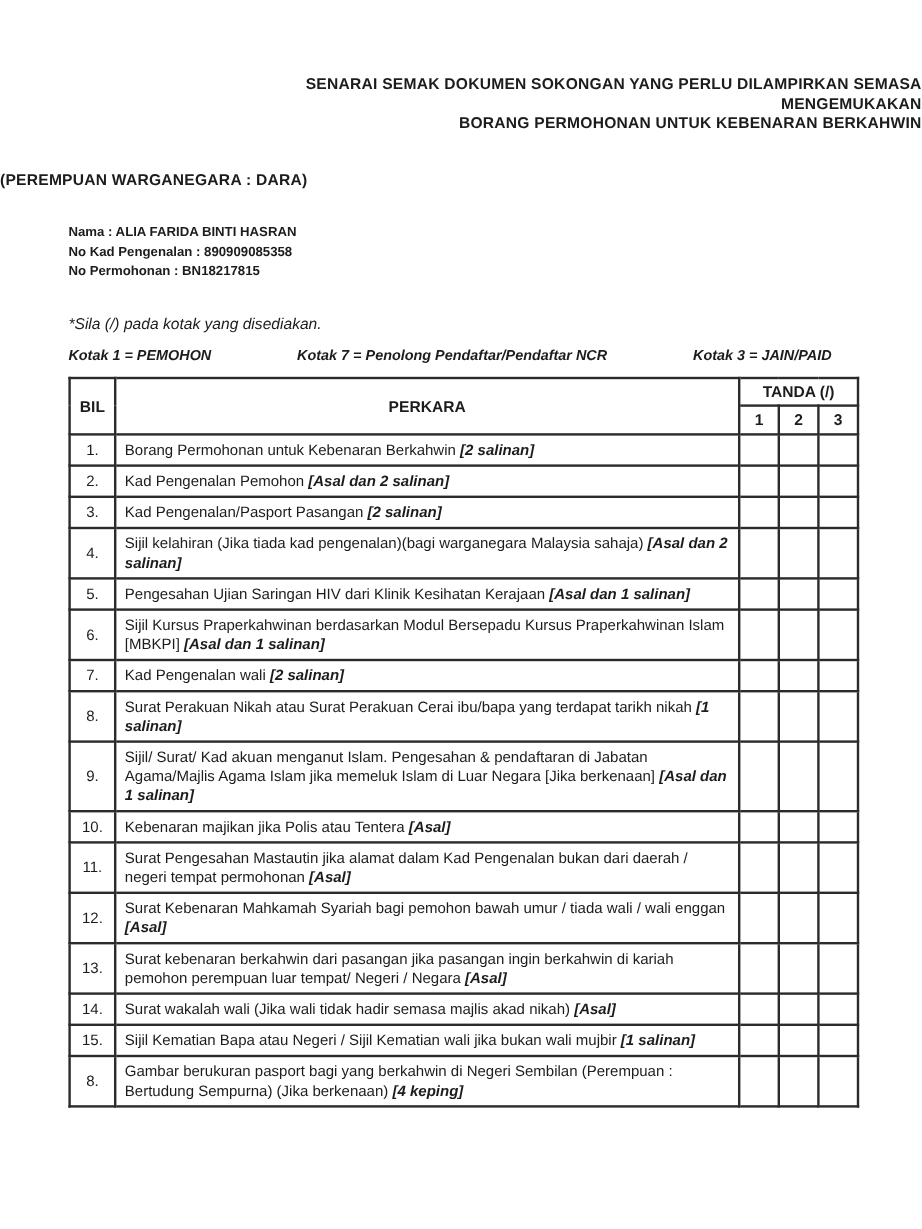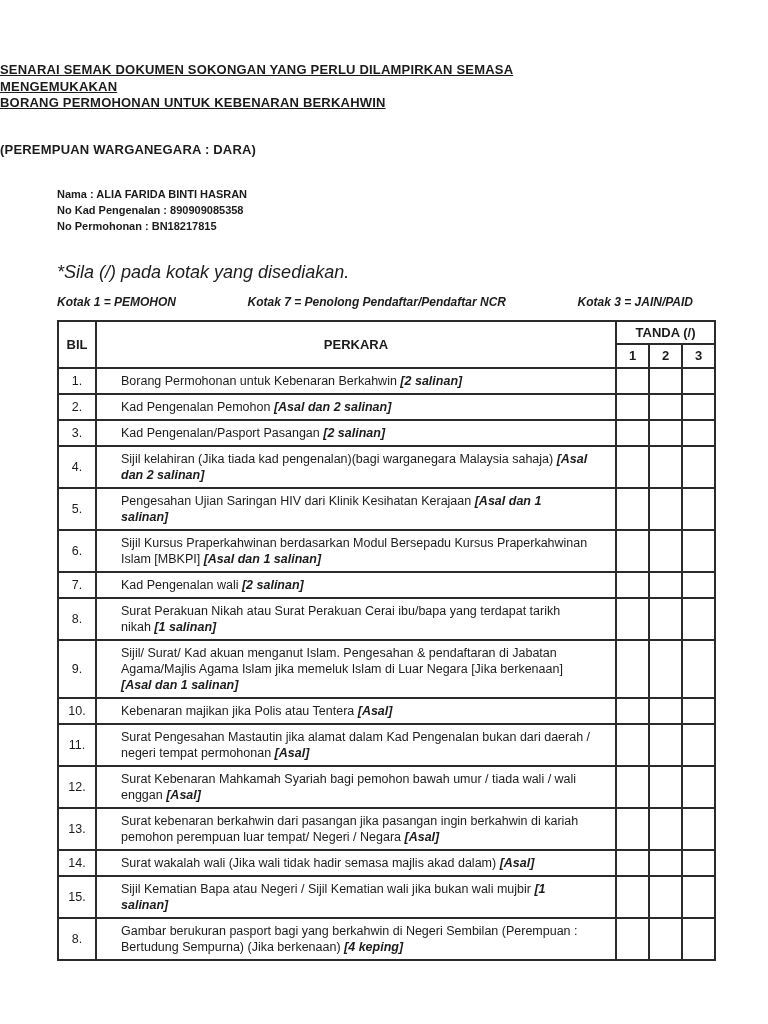--- a/index.html
+++ b/index.html
@@ -8,43 +8,42 @@
     width: 768px; height: 1024px;
     background: #ffffff;
     font-family: "Liberation Sans", sans-serif;
     color: #1c1c1c;
     -webkit-font-smoothing: antialiased;
   }
   .page { position: relative; width: 768px; height: 1024px; overflow: hidden; }
 
   .doc-title {
     margin-top: 62px;
-    text-align: left;
+    text-align: right;
     font-weight: bold;
     font-size: 13px;
     line-height: 16.5px;
     letter-spacing: 0.2px;
-    text-decoration: underline;
   }
   .doc-subtitle {
     margin-top: 30px;
     font-weight: bold;
     font-size: 13px;
     letter-spacing: 0.2px;
   }
   .applicant {
     margin: 29px 0 0 57px;
     font-weight: bold;
     font-size: 11px;
     line-height: 16px;
   }
   .note {
     margin: 28px 0 0 57px;
     font-style: italic;
-    font-size: 18px;
+    font-size: 13px;
   }
   .legend {
     display: flex;
     justify-content: space-between;
     width: 636px;
     margin: 12px 0 0 57px;
     font-weight: bold;
     font-style: italic;
     font-size: 12px;
   }
@@ -70,21 +69,21 @@
   .checklist col.c-chk { width: 33px; }
   .checklist thead tr.hrow1 th { height: 23px; }
   .checklist thead tr.hrow2 th { height: 24px; }
   .checklist td.bil {
     text-align: center;
     vertical-align: middle;
     font-size: 12.5px;
     height: 25px;
   }
   .checklist td.perkara {
-    padding: 4px 24px;
+    padding: 4px 7px;
     font-size: 12.5px;
     line-height: 16px;
     vertical-align: middle;
   }
   .checklist td.perkara .em {
     font-weight: bold;
     font-style: italic;
   }
   .checklist td.check { height: 25px; }
 </style>
@@ -222,21 +221,21 @@
         </tr>
         <tr>
           <td class="bil">13.</td>
           <td class="perkara"><span>Surat kebenaran berkahwin dari pasangan jika pasangan ingin berkahwin di kariah pemohon perempuan luar tempat/ Negeri / Negara </span><span class="em">[Asal]</span></td>
           <td class="check"></td>
           <td class="check"></td>
           <td class="check"></td>
         </tr>
         <tr>
           <td class="bil">14.</td>
-          <td class="perkara"><span>Surat wakalah wali (Jika wali tidak hadir semasa majlis akad dalam) </span><span class="em">[Asal]</span></td>
+          <td class="perkara"><span>Surat wakalah wali (Jika wali tidak hadir semasa majlis akad nikah) </span><span class="em">[Asal]</span></td>
           <td class="check"></td>
           <td class="check"></td>
           <td class="check"></td>
         </tr>
         <tr>
           <td class="bil">15.</td>
           <td class="perkara"><span>Sijil Kematian Bapa atau Negeri / Sijil Kematian wali jika bukan wali mujbir </span><span class="em">[1 salinan]</span></td>
           <td class="check"></td>
           <td class="check"></td>
           <td class="check"></td>

